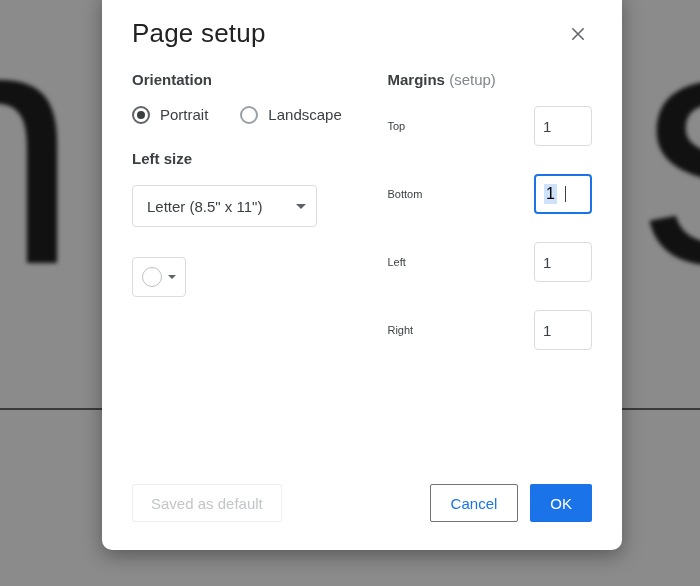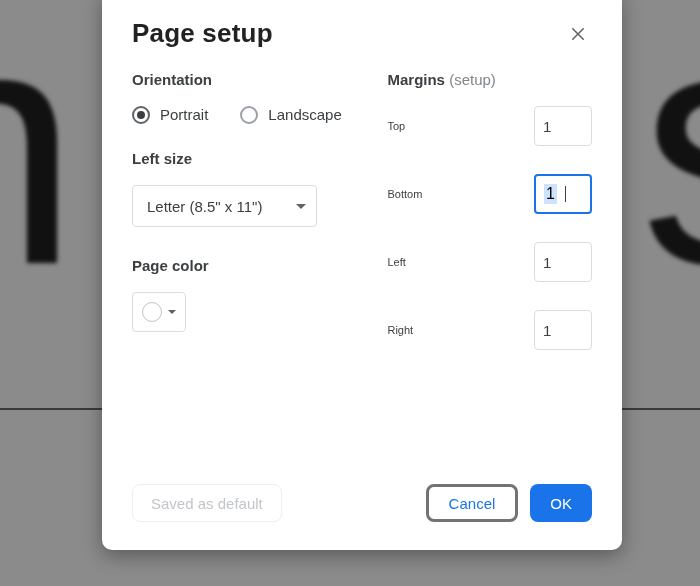--- a/index.html
+++ b/index.html
@@ -44,21 +44,20 @@
 
   .title-row {
     display: flex;
     justify-content: space-between;
     align-items: flex-start;
   }
   .title {
     font-size: 26px;
     color: #222;
     letter-spacing: 0.2px;
-    font-weight: bold;
   }
   .close {
     width: 28px; height: 28px;
     cursor: pointer;
     color: #5f6368;
     display:flex; align-items:center; justify-content:center;
     margin-top: 2px;
   }
   .close svg { width: 18px; height: 18px; }
 
@@ -188,35 +187,35 @@
     position: absolute;
     left: 30px; right: 30px;
     bottom: 28px;
     display:flex;
     align-items:center;
     justify-content:flex-end;
     gap: 12px;
   }
   .btn {
     height: 38px;
-    border-radius: 8px;
+    border-radius: 2px;
     font-size: 15px;
     font-weight: 500;
     display:flex; align-items:center; justify-content:center;
     padding: 0 20px;
     cursor: pointer;
   }
   .btn-saved {
     border: 1px solid #eceef0;
     color: #c2c5c9;
     margin-right: auto;
     padding: 0 18px;
   }
   .btn-cancel {
-    border: 3px solid #737373;
+    border: 1px solid #737373;
     color: #1a73e8;
     background: #fff;
   }
   .btn-ok {
     background: #1a73e8;
     color: #ffffff;
   }
 </style>
 </head>
 <body>
@@ -252,21 +251,20 @@
           <span>Landscape</span>
         </div>
       </div>
 
       <div class="section-label">Left size</div>
       <div class="dropdown">
         <span>Letter (8.5" x 11")</span>
         <span class="caret"></span>
       </div>
 
-      <div class="section-label">Page color</div>
       <div class="color-picker">
         <span class="color-swatch" style="background:#ffffff;"></span>
         <span class="caret-small"></span>
       </div>
     </div>
 
     <div class="col-right">
       <div class="section-label">
         <span>Margins</span>
         <span class="hint">(setup)</span>

